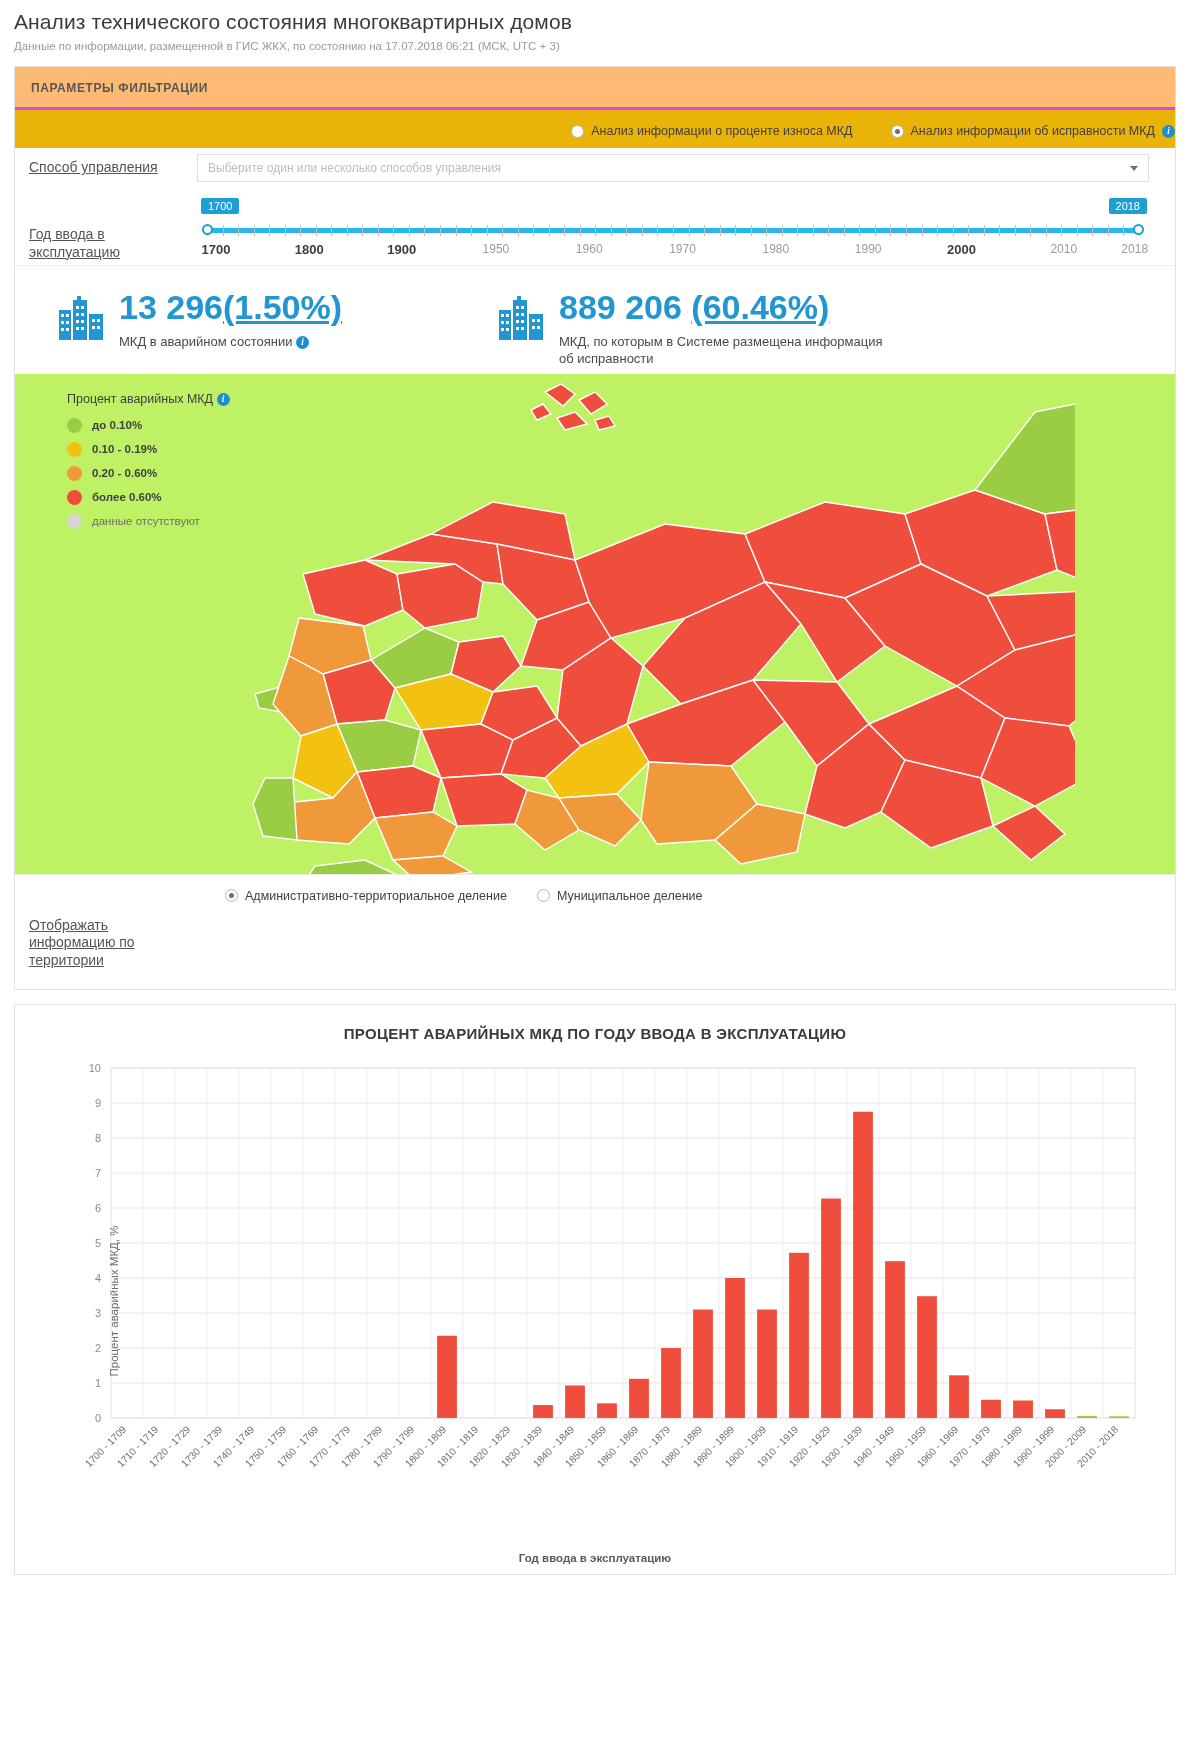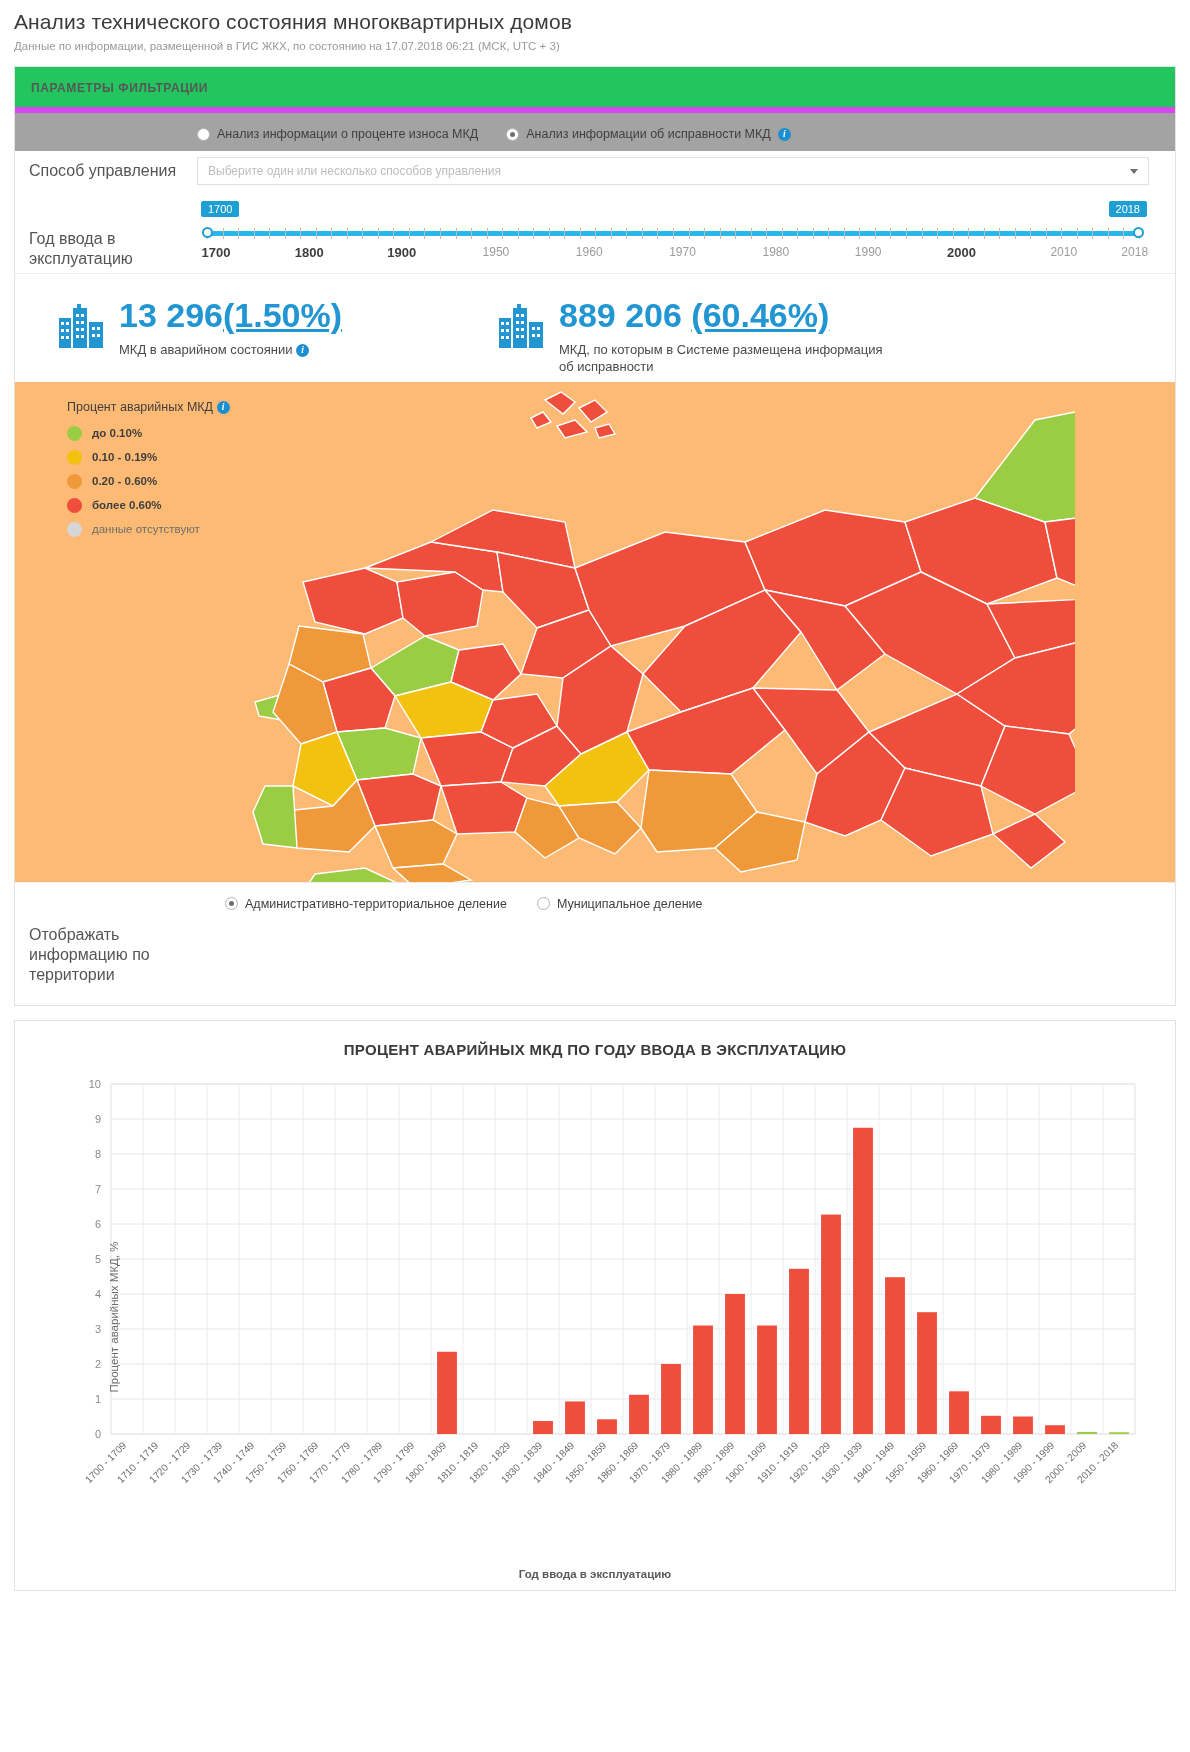--- a/index.html
+++ b/index.html
@@ -32,31 +32,32 @@
     border: 1px solid #e2e2e2;
     background: #fafafa;
     margin: 8px 14px 0 14px;
   }
   .panel-title {
     font-size: 12px;
     font-weight: bold;
     color: #575757;
     letter-spacing: 0.6px;
     padding: 14px 16px 12px 16px;
-    background: #22c55e;
-    border-bottom: 6px solid #d946ef;
+    background: #fdba74;
+    border-bottom: 3px solid #d946ef;
   }
   .panel-body { background: #fff; padding: 0; }
 
   .radio-row {
     display: flex;
     align-items: center;
     padding: 14px 0 10px 182px;
-    gap: 28px;
-    background: #a3a3a3;
+    gap: 38px;
+    background: #eab308;
+    justify-content: flex-end;
   }
   .radio {
     display: inline-flex;
     align-items: center;
     gap: 7px;
     font-size: 12.5px;
     color: #3f3f3f;
   }
   .rdo {
     width: 13px; height: 13px; border-radius: 50%;
@@ -79,24 +80,25 @@
   }
 
   .field-row {
     display: flex;
     align-items: center;
     padding: 6px 26px 6px 14px;
     background: #fff;
   }
   .field-label {
     width: 168px;
-    font-size: 16px;
+    font-size: 14px;
     color: #555;
     flex: none;
     line-height: 1.25;
+    text-decoration: underline;
   }
   .select-box {
     flex: 1;
     height: 28px;
     border: 1px solid #e0e0e0;
     background: #fff;
     display: flex;
     align-items: center;
     padding: 0 10px;
     font-size: 12px;
@@ -158,21 +160,21 @@
   .kpi:first-child { width: 440px; flex: none; }
   .kpi-icon { margin-right: 14px; margin-top: 6px; flex: none; }
   .kpi-num {
     font-size: 34px; color: #2196d3; font-weight: bold;
     line-height: 1.05; white-space: nowrap;
   }
   .kpi-num .pct { font-weight: bold; text-decoration: underline; }
   .kpi-sub { font-size: 13px; color: #4a4a4a; margin-top: 7px; max-width: 330px; line-height: 1.35; }
 
   
-  .map-area { position: relative; background: #fdba74; height: 500px; }
+  .map-area { position: relative; background: #bef264; height: 500px; }
   .legend { position: absolute; left: 52px; top: 18px; }
   .legend-title {
     font-size: 12.5px; color: #3f3f3f; margin-bottom: 12px;
   }
   .legend-item { display: flex; align-items: center; margin-bottom: 9px; }
   .legend-sw { width: 15px; height: 15px; border-radius: 50%; margin-right: 10px; flex: none; }
   .legend-lbl { font-size: 11.5px; font-weight: bold; color: #3f3f3f; }
   .legend-lbl.muted { font-weight: normal; color: #6d6d6d; }
   .map-holder { position: absolute; left: 230px; top: 0; width: 830px; height: 500px; }
 

